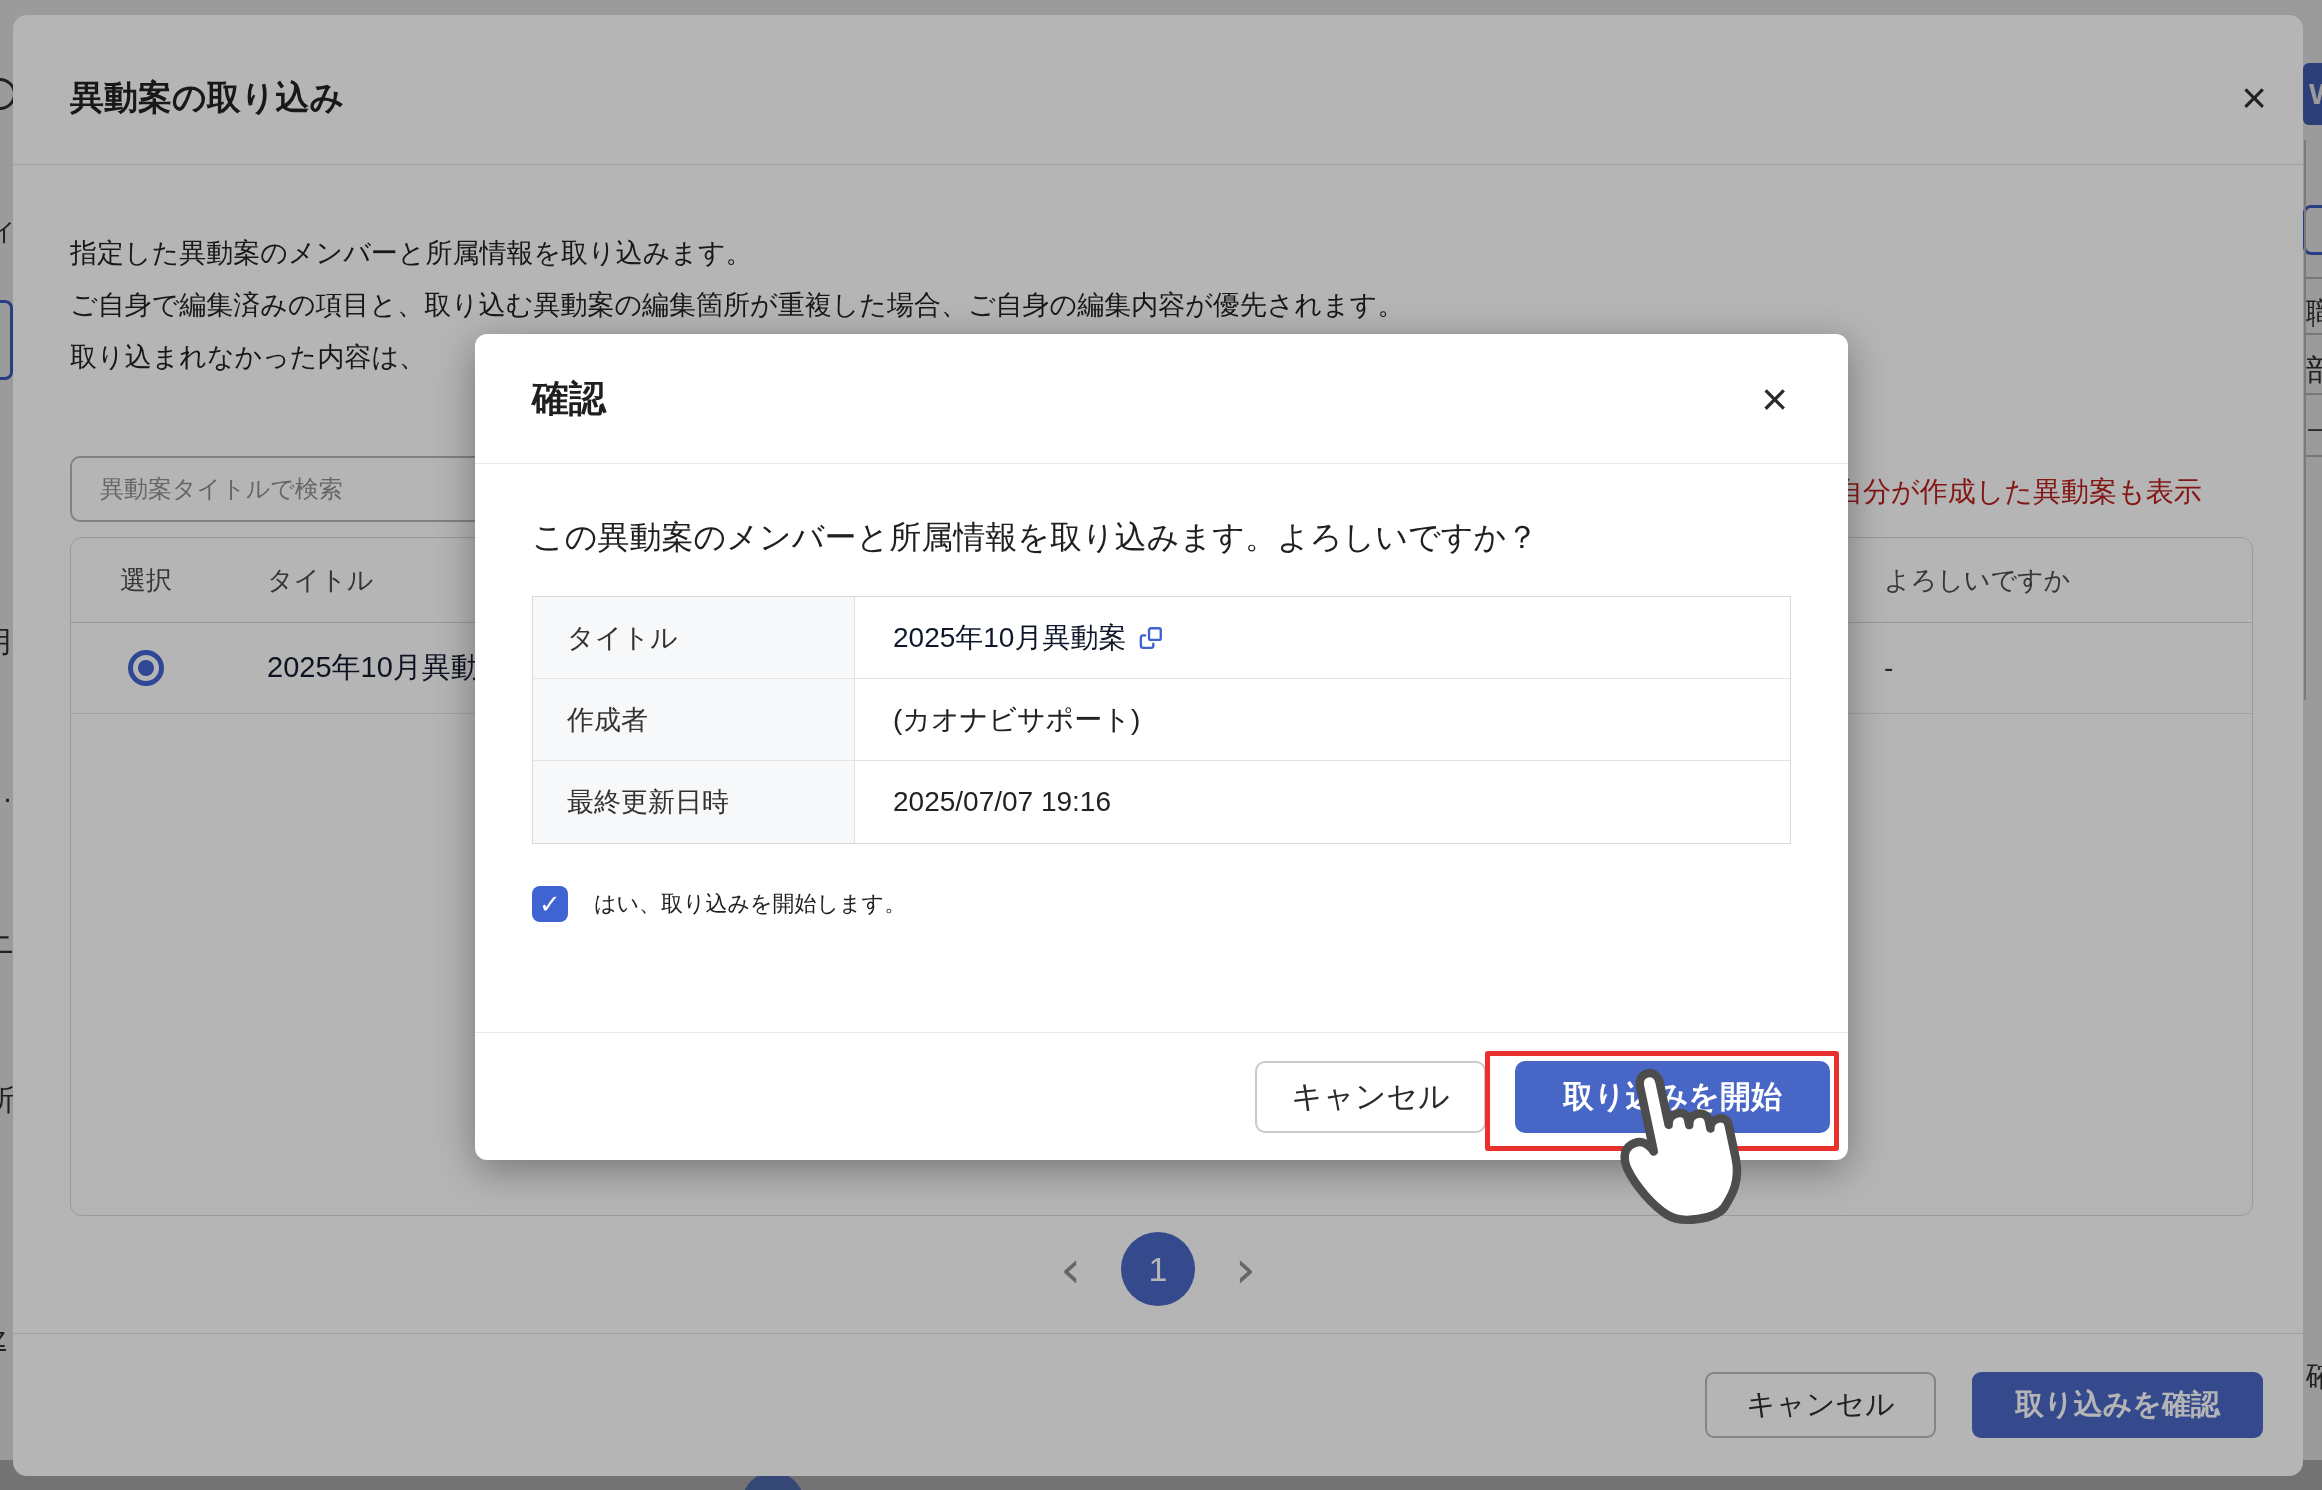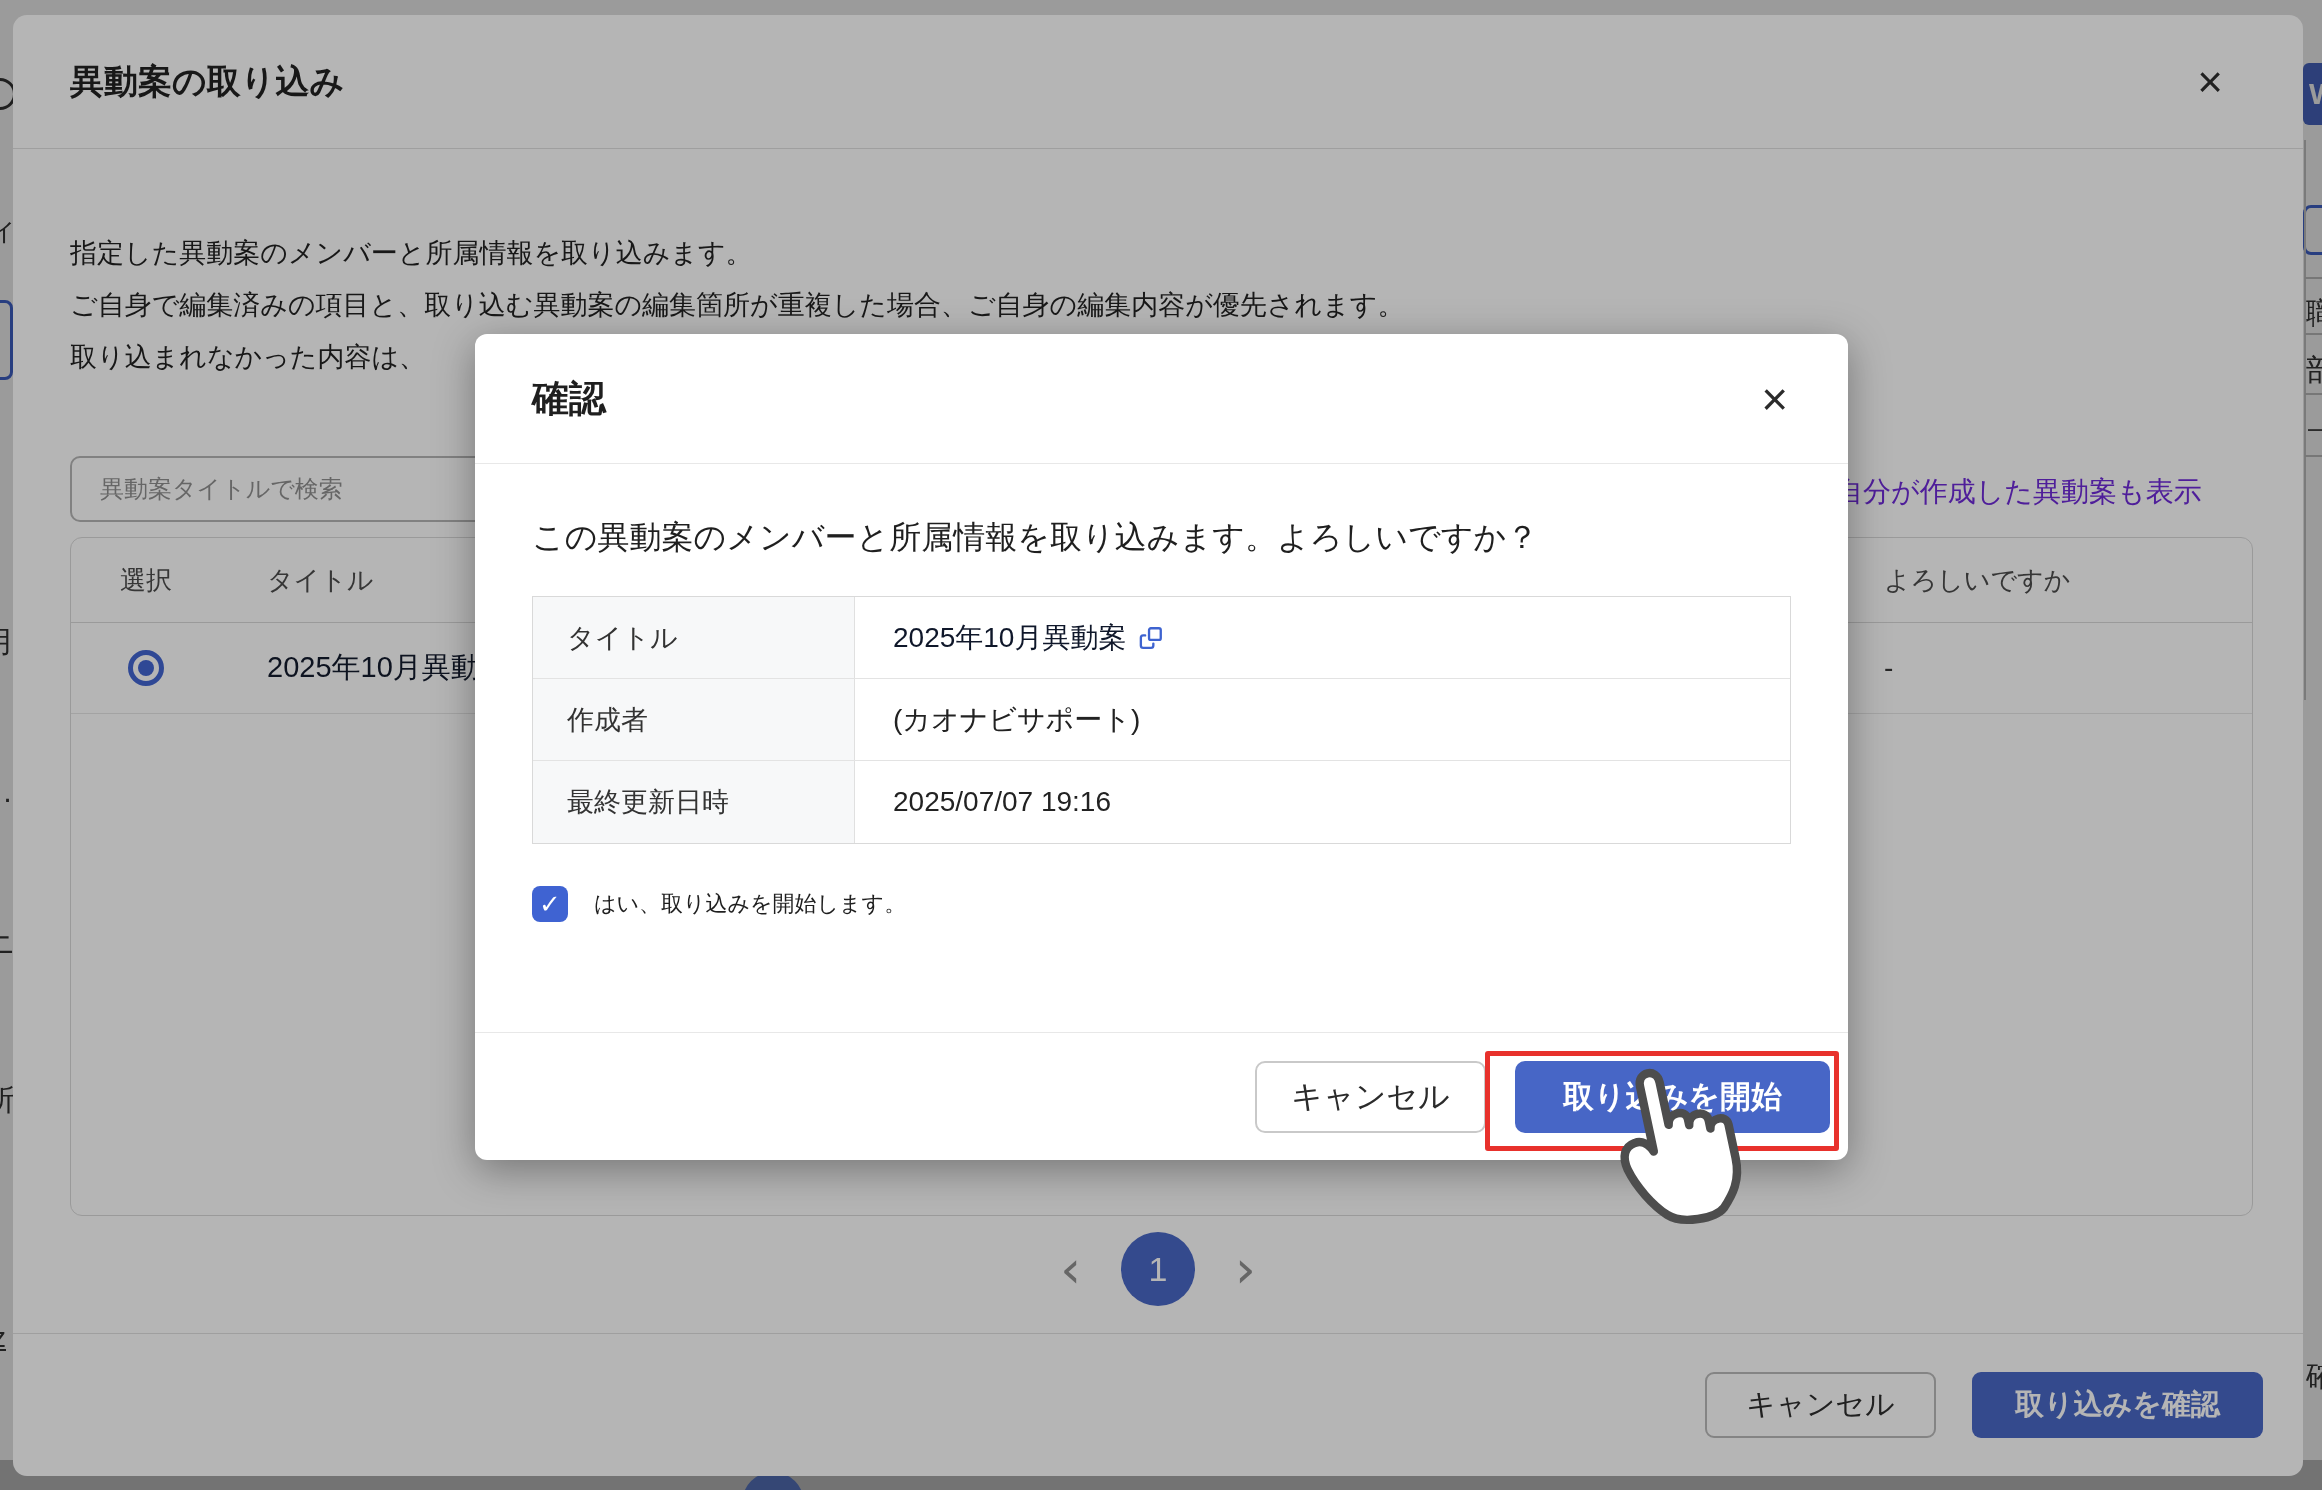--- a/index.html
+++ b/index.html
@@ -21,30 +21,30 @@
   .base .hline{position:absolute;left:2305px;width:17px;height:2px;background:#c4c4c4;}
 
   
   .dim{position:absolute;inset:0;}
   .dim1{background:rgba(10,10,10,0.15);z-index:2;}
   .dim2{background:rgba(10,10,10,0.30);z-index:4;}
 
   
   .import-modal{position:absolute;left:13px;top:15px;width:2290px;height:1461px;background:#fff;
                 border-radius:14px;z-index:3;overflow:hidden;}
-  .im-header{position:absolute;left:0;right:0;top:0;height:134px;display:flex;align-items:center;
-             justify-content:space-between;padding:0 80px 0 57px;border-bottom:1px solid #e0e0e0;}
+  .im-header{position:absolute;left:0;right:0;top:16px;height:134px;display:flex;align-items:center;
+             justify-content:space-between;padding:0 36px 0 57px;border-bottom:1px solid #e0e0e0;}
   .im-title{font-size:34px;font-weight:bold;color:#1f1f1f;}
   .close-x{font-size:44px;color:#2b2b2b;line-height:1;cursor:pointer;font-weight:300;}
   .im-desc{position:absolute;left:57px;top:212px;font-size:27px;line-height:52px;color:#1f1f1f;white-space:nowrap;}
   .im-search{position:absolute;left:57px;top:441px;width:600px;height:66px;border:2px solid #b5b5b5;
              border-radius:10px;padding:0 28px;font-size:24px;color:#333;background:#fff;outline:none;
              font-family:"Liberation Sans",sans-serif;}
   .im-search::placeholder{color:#8f8f8f;}
-  .im-own{position:absolute;left:1822px;top:458px;font-size:28px;color:#6d28d9;white-space:nowrap;}
+  .im-own{position:absolute;left:1822px;top:458px;font-size:28px;color:#b91c1c;white-space:nowrap;}
   .im-table{position:absolute;left:57px;top:522px;width:2183px;height:679px;border:1px solid #d9d9d9;
             border-radius:12px;background:#fff;overflow:hidden;}
   .im-thead{display:flex;align-items:center;height:85px;border-bottom:1px solid #d9d9d9;
             font-size:26px;color:#4a4a4a;}
   .im-row{display:flex;align-items:center;height:91px;border-bottom:1px solid #e5e5e5;font-size:29px;}
   .c1{width:150px;display:flex;justify-content:center;}
   .c2{flex:1;padding-left:46px;}
   .c3{width:368px;}
   .radio{width:36px;height:36px;border:5px solid #3f63d2;border-radius:50%;display:flex;
          align-items:center;justify-content:center;cursor:pointer;}

